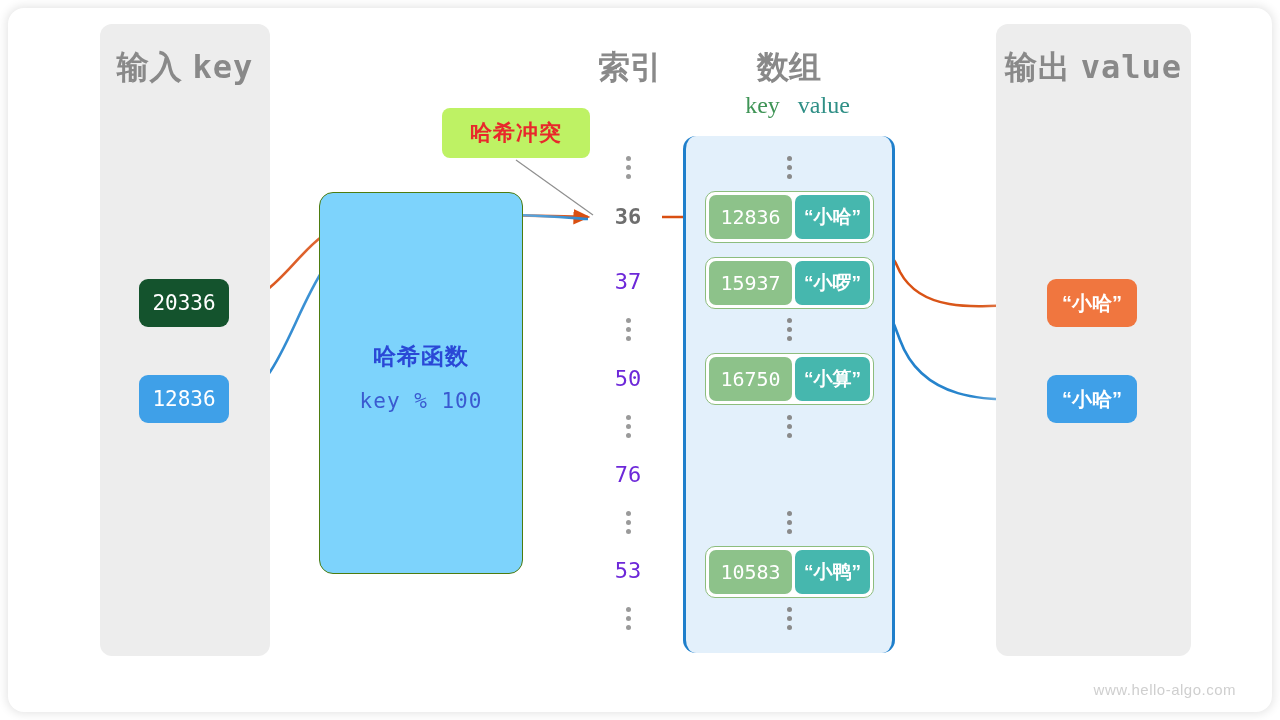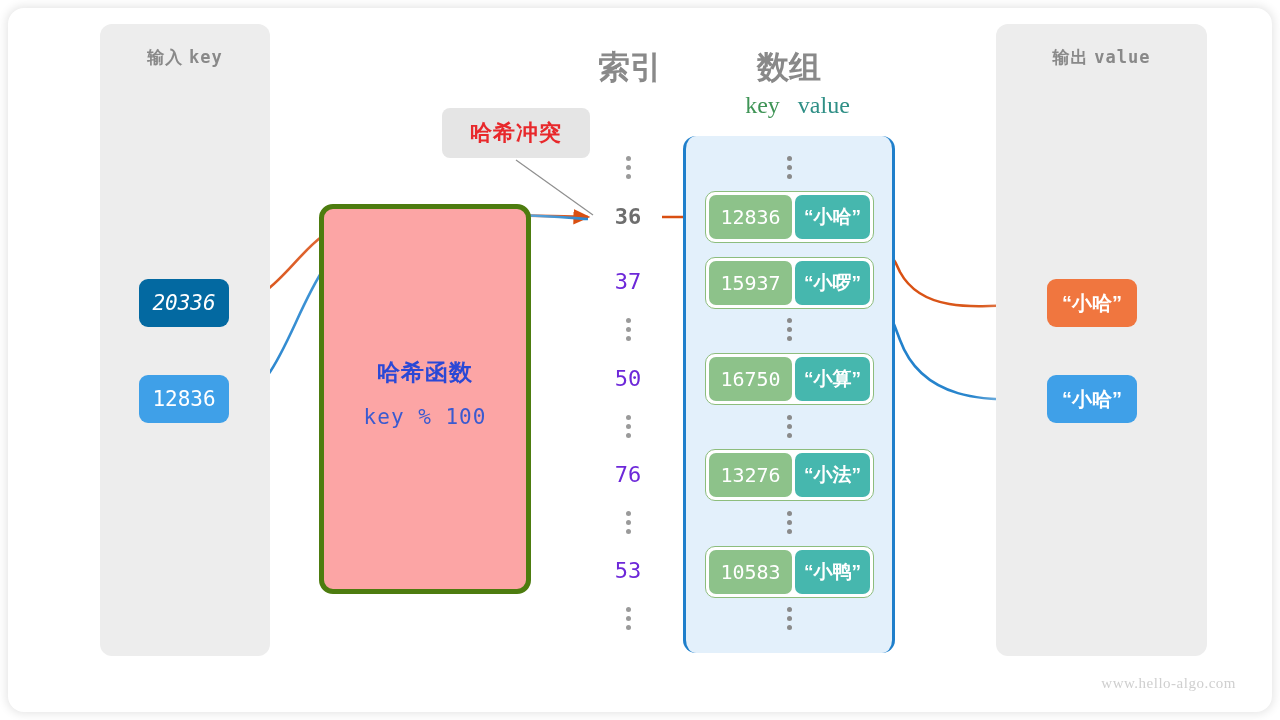--- a/index.html
+++ b/index.html
@@ -35,28 +35,28 @@
     height: 720px;
   }
 
   
   .panel {
     position: absolute;
     background: #ededed;
     border-radius: 12px;
   }
   #panel-input  { left: 100px; top: 24px;  width: 170px; height: 632px; }
-  #panel-output { left: 996px; top: 24px;  width: 195px; height: 632px; padding-left: 16px; }
+  #panel-output { left: 996px; top: 24px;  width: 195px; height: 632px; }
   .panel-title {
     position: absolute;
     top: 22px;
     left: 0;
     width: 100%;
     text-align: center;
-    font-size: 17px;
+    font-size: 32px;
     font-weight: bold;
     color: #898989;
     letter-spacing: 1px;
     white-space: nowrap;
   }
   .panel-title .mono {
     font-family: "DejaVu Sans Mono", "Liberation Mono", monospace;
     font-weight: bold;
   }
 
@@ -85,42 +85,41 @@
   #kv-header .v { color: #2f8f86; }
   #kv-header .sp { display: inline-block; width: 18px; }
 
   
   #collision-badge {
     position: absolute;
     left: 442px;
     top: 108px;
     width: 148px;
     height: 50px;
-    background: #e5e5e5;
+    background: #bef264;
     border-radius: 8px;
     display: flex;
     align-items: center;
     justify-content: center;
     font-size: 22px;
     font-weight: bold;
     color: #e8282b;
     letter-spacing: 1px;
   }
 
   
   #hash-box {
     position: absolute;
     left: 319px;
     top: 192px;
     width: 202px;
     height: 380px;
-    background: #fca5a5;
-    border: 5px solid #4d7c0f;
+    background: #7dd3fc;
+    border: 1px solid #4d7c0f;
     border-radius: 14px;
-    margin-top: 12px;
   }
   #hash-title {
     position: absolute;
     left: 0;
     top: 148px;
     width: 100%;
     text-align: center;
     font-size: 23px;
     font-weight: bold;
     color: #2a48d6;
@@ -144,21 +143,21 @@
     width: 90px;
     height: 48px;
     border-radius: 9px;
     display: flex;
     align-items: center;
     justify-content: center;
     color: #ffffff;
     font-family: "DejaVu Sans Mono", "Liberation Mono", monospace;
     font-size: 21px;
   }
-  #key-a { left: 139px; top: 279px; background: #0369a1; font-style: italic; }
+  #key-a { left: 139px; top: 279px; background: #14532d; }
   #key-b { left: 139px; top: 375px; background: #3fa0e8; }
 
   
   .out-pill {
     position: absolute;
     width: 90px;
     height: 48px;
     border-radius: 9px;
     display: flex;
     align-items: center;
@@ -257,22 +256,22 @@
     left: 683px;
     text-align: center;
     color: #8a8a8a;
   }
   .array-dots .vdots i { background: #8a8a8a; }
 
   
   #watermark {
     position: absolute;
     right: 44px;
-    bottom: 28px;
-    font-family: Liberation Serif, serif;
+    bottom: 22px;
+    font-family: Liberation Sans, sans-serif;
     font-size: 15px;
     color: #cfcfcf;
     letter-spacing: 0.5px;
   }
 </style>
 </head>
 <body>
 
 <div id="stage">
   <div id="frame"></div>
@@ -377,24 +376,20 @@
 
   <div class="array-dots" style="top:318px;"><span class="vdots"><i></i><i></i><i></i></span></div>
 
   <div class="bucket" style="top:353px;">
     <div class="cell-key">16750</div>
     <div class="cell-val">“小算”</div>
   </div>
 
   <div class="array-dots" style="top:415px;"><span class="vdots"><i></i><i></i><i></i></span></div>
 
-  <div class="bucket" style="top:449px;">
-    <div class="cell-key">13276</div>
-    <div class="cell-val">“小法”</div>
-  </div>
 
   <div class="array-dots" style="top:511px;"><span class="vdots"><i></i><i></i><i></i></span></div>
 
   <div class="bucket" style="top:546px;">
     <div class="cell-key">10583</div>
     <div class="cell-val">“小鸭”</div>
   </div>
 
   <div class="array-dots" style="top:607px;"><span class="vdots"><i></i><i></i><i></i></span></div>
 

